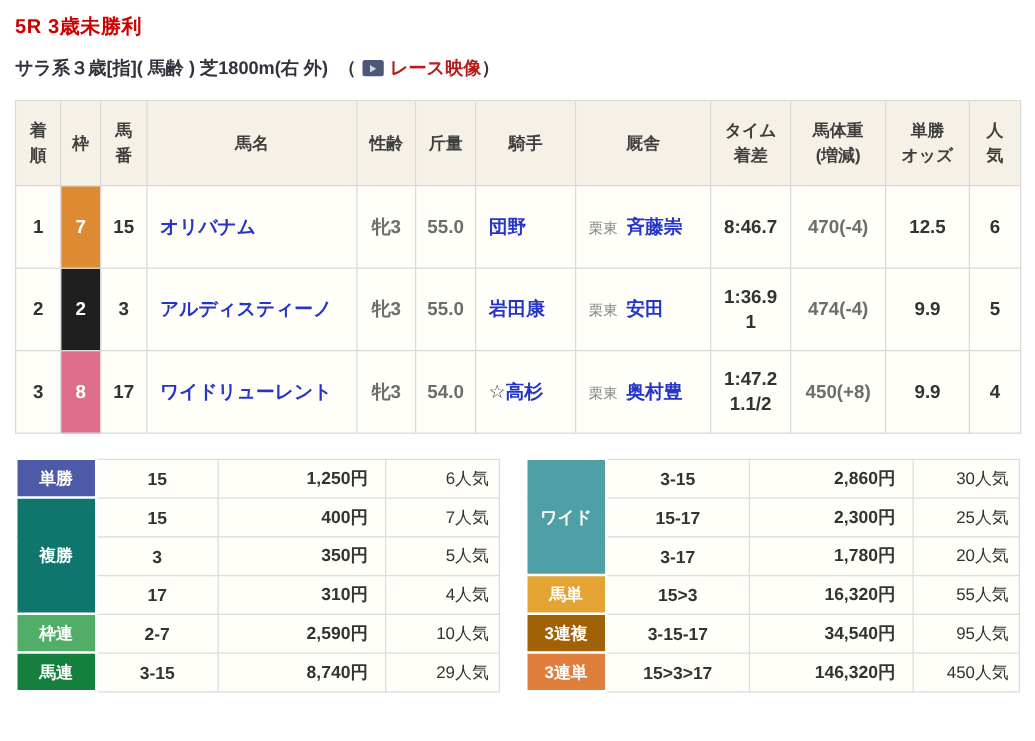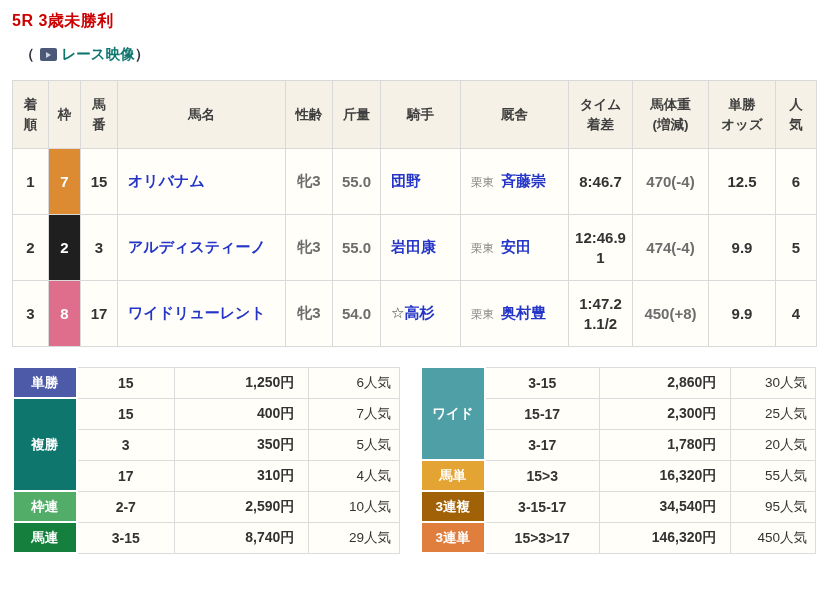--- a/index.html
+++ b/index.html
@@ -6,21 +6,21 @@
   html, body { width: 828px; height: 593px; background: #fff; }
   body { font-family: "Liberation Sans", "DejaVu Sans", sans-serif; color: #333; }
   .page { padding: 9px 12px 0 12px; width: 828px; }
 
   .title { color: #cc0000; font-size: 16px; font-weight: bold; letter-spacing: 0.5px; margin: 2px 0 13px 0; }
   .subtitle { display: flex; align-items: center; font-size: 14.5px; font-weight: bold; color: #32323e; margin-bottom: 16px; }
   .video-wrap { display: inline-flex; align-items: center; margin-left: 8px; }
   .video-icon { display: inline-block; width: 17px; height: 13px; background: #4c5878; border-radius: 2px; position: relative; margin: 0 5px; }
   .video-icon::after { content: ""; position: absolute; left: 6px; top: 3.5px; width: 0; height: 0;
     border-left: 5px solid #ccd3e2; border-top: 3px solid transparent; border-bottom: 3px solid transparent; }
-  .video-link { color: #0f766e; text-decoration: none; cursor: pointer; }
+  .video-link { color: #b91c1c; text-decoration: none; cursor: pointer; }
 
   table.results { border-collapse: collapse; width: 804px; table-layout: fixed; }
   .results th, .results td { border: 1px solid #d9d9d9; vertical-align: middle; }
   .results th { background: #f5f1e6; color: #3f3f3f; font-size: 13.5px; font-weight: bold;
     height: 68px; text-align: center; white-space: pre-line; line-height: 1.45; }
   .results td { height: 66px; background: #fffef8; font-size: 15px; font-weight: bold; text-align: center; }
   .results td.c-frame { color: #fff; }
   .results td.c-name, .results td.c-jockey, .results td.c-stable { text-align: left; padding-left: 10px; }
   a.blue-link { color: #2435c8; text-decoration: none; cursor: pointer; font-weight: bold; }
   .jockey-prefix { color: #333; font-weight: bold; }
@@ -41,20 +41,21 @@
   .payout td.pfav { text-align: right; font-weight: normal; padding-right: 8px; font-size: 13.5px; }
 </style>
 </head>
 <body>
 
 <div class="page">
 
   <div class="title">5R 3歳未勝利</div>
 
   <div class="subtitle">
+    <span>サラ系３歳[指]( 馬齢 ) 芝1800m(右 外)</span>
     <span class="video-wrap">
       <span>（</span>
       <span class="video-icon"></span>
       <a class="video-link">レース映像</a>
       <span>）</span>
     </span>
   </div>
 
   <table class="results">
     <colgroup>
@@ -114,21 +115,21 @@
       <tr>
         <td>2</td>
         <td class="c-frame" style="background-color: rgb(31, 31, 31);">2</td>
         <td>3</td>
         <td class="c-name"><a class="blue-link">アルディスティーノ</a></td>
         <td class="muted">牝3</td>
         <td class="muted">55.0</td>
         <td class="c-jockey"><span class="jockey-prefix"></span><a class="blue-link">岩田康</a></td>
         <td class="c-stable"><span class="stable-area">栗東</span><a class="blue-link">安田</a></td>
         <td>
-            <div class="time-line">12:46.9</div>
+            <div class="time-line">1:36.9</div>
             <div class="time-line">1</div>
           </td>
         <td class="muted">474(-4)</td>
         <td>9.9</td>
         <td>5</td>
       </tr>
       <tr>
         <td>3</td>
         <td class="c-frame" style="background-color: rgb(222, 110, 139);">8</td>
         <td>17</td>

